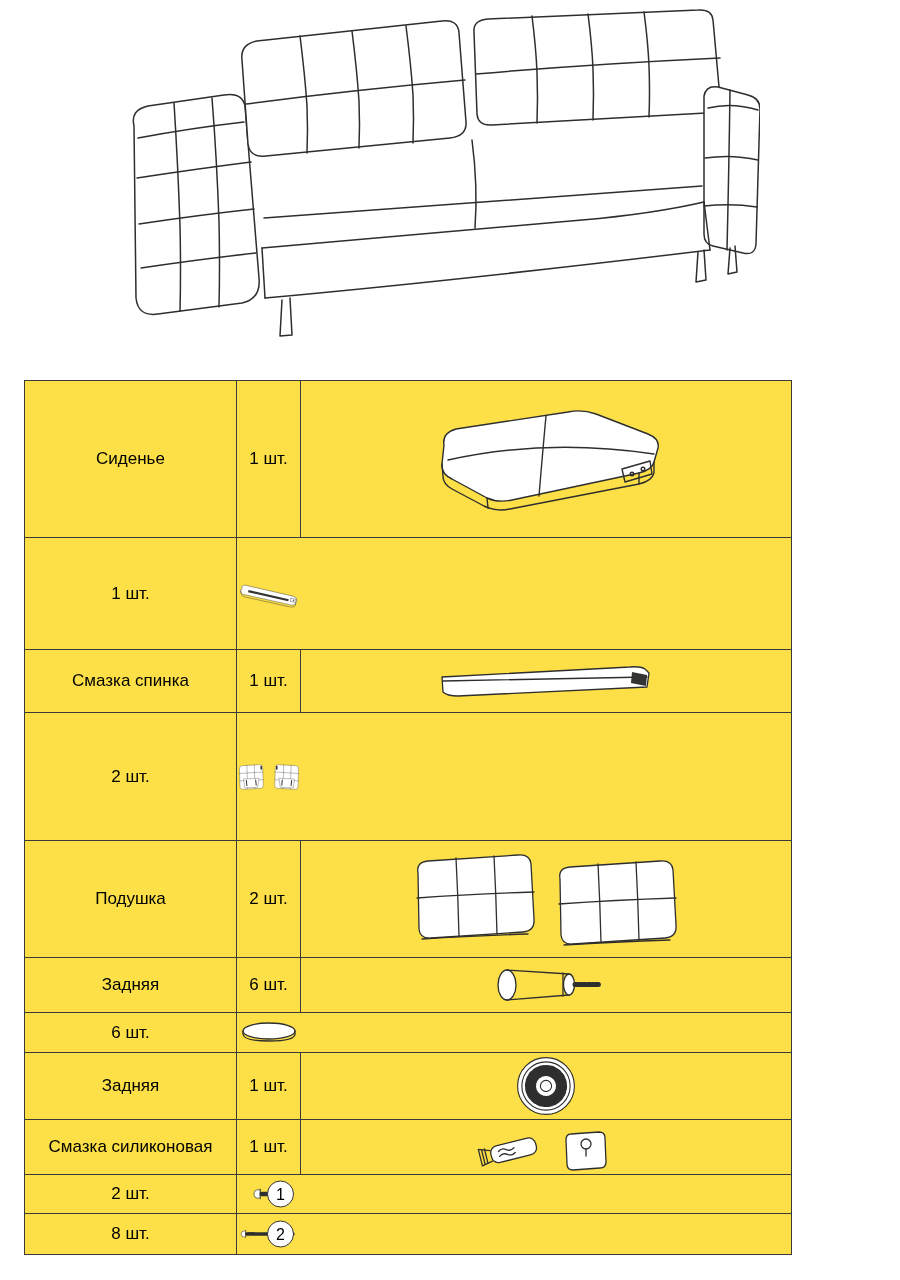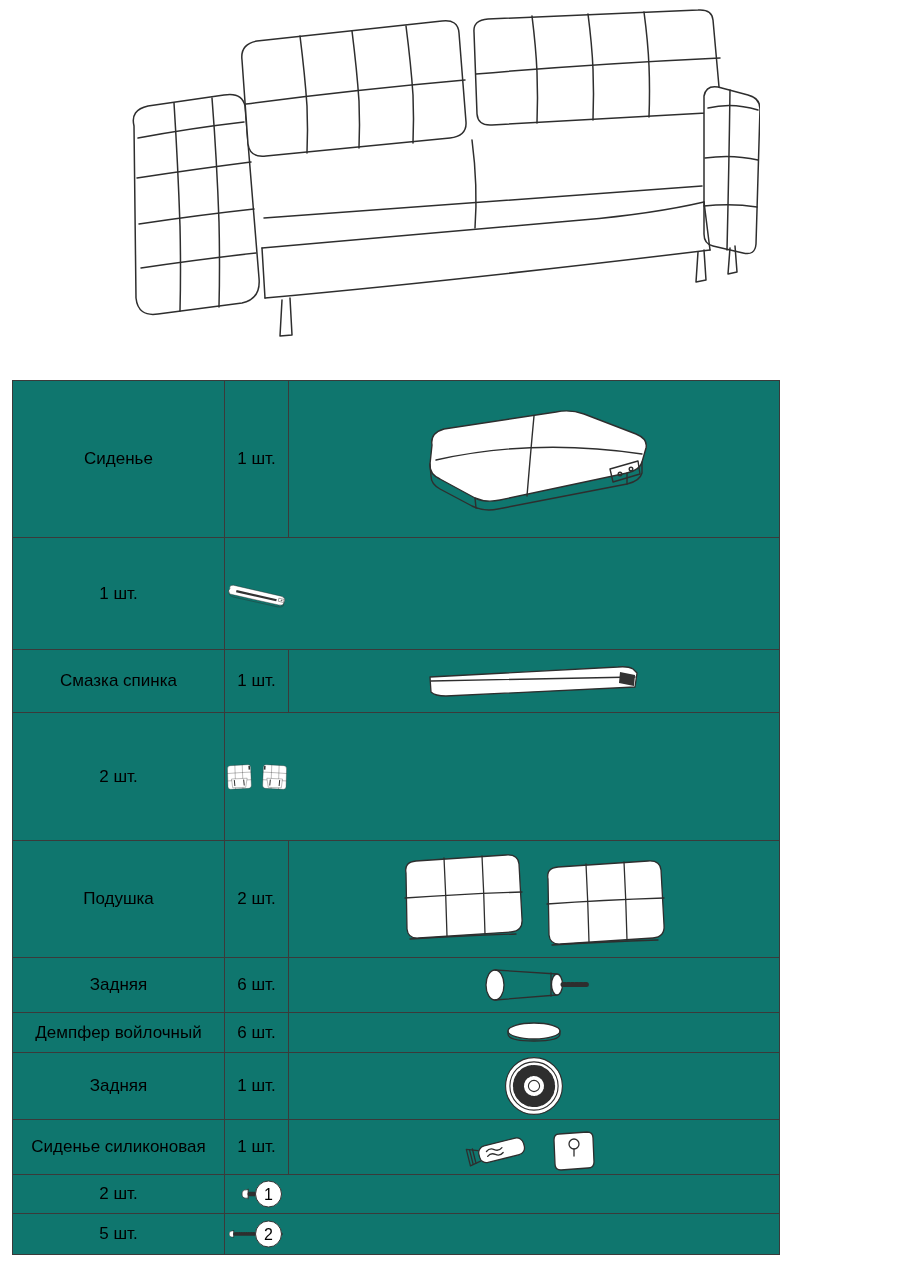--- a/index.html
+++ b/index.html
@@ -10,24 +10,24 @@
     position:relative;
     overflow:hidden;
   }
   .sofa-area {
     position:absolute;
     top:6px; left:112px;
     width:648px; height:345px;
   }
   .parts-table {
     position:absolute;
-    top:380px; left:12px;
+    top:380px; left:24px;
     width:768px;
     border:1.5px solid #3a3a3a;
-    background:#0f766e;
+    background:#fde047;
   }
   .row {
     display:grid;
     grid-template-columns:212px 64px 1fr;
     border-top:1.5px solid #3a3a3a;
   }
   .row:first-child { border-top:none; }
   .cell {
     display:flex;
     align-items:center;
@@ -198,21 +198,20 @@
         <path d="M22,6 L84,10"></path>
         <path d="M22,36 L84,31"></path>
         <ellipse cx="84" cy="20.5" rx="5.5" ry="10.5" fill="#fff"></ellipse>
         <path d="M78,9 L78,32"></path>
         <line x1="90" y1="20.5" x2="114" y2="20.5" stroke-width="5" stroke-dasharray="2.4 1.8"></line>
       </svg>
     </div>
   </div>
 
   <div class="row" style="height:40px">
-    <div class="cell">Демпфер войлочный</div>
     <div class="cell">6 шт.</div>
     <div class="cell illus">
       <svg viewBox="0 0 64 26" width="64" height="26" fill="none" stroke="#2e2e2e" stroke-width="1.3" stroke-linecap="round" stroke-linejoin="round">
         <ellipse cx="32" cy="11" rx="26" ry="8" fill="#fff"></ellipse>
         <path d="M6,11 L6,14 Q6,21 32,21 Q58,21 58,14 L58,11"></path>
       </svg>
     </div>
   </div>
 
   <div class="row" style="height:67px">
@@ -222,21 +221,21 @@
       <svg viewBox="0 0 72 72" width="62" height="62" fill="none" stroke="#2e2e2e" stroke-width="1.3" stroke-linecap="round" stroke-linejoin="round">
         <circle cx="36" cy="36" r="33" fill="#fff"></circle>
         <circle cx="36" cy="36" r="28"></circle>
         <circle cx="36" cy="36" r="18" stroke-width="13" stroke-dasharray="3 2.6"></circle>
         <circle cx="36" cy="36" r="6.5" fill="#fff"></circle>
       </svg>
     </div>
   </div>
 
   <div class="row" style="height:55px">
-    <div class="cell">Сиденье силиконовая</div>
+    <div class="cell">Смазка силиконовая</div>
     <div class="cell">1 шт.</div>
     <div class="cell illus">
       <svg viewBox="0 0 150 50" width="150" height="50" fill="none" stroke="#2e2e2e" stroke-width="1.3" stroke-linecap="round" stroke-linejoin="round">
         <g transform="rotate(-14 42 30)">
           <rect x="20" y="20" width="46" height="17" rx="7" fill="#fff"></rect>
           <path d="M20,23 L9,19 L9,36 L20,34"></path>
           <path d="M12,20 L12,35 M15,20 L15,35"></path>
           <path d="M28,26 q4,-3 8,0 q4,3 8,0 M28,31 q4,-3 8,0 q4,3 8,0"></path>
         </g>
         <path d="M100,12 L128,10 Q134,10 134,16 L135,40 Q135,46 129,46 L102,48 Q96,48 96,42 L95,18 Q95,12 100,12 Z" fill="#fff"></path>
@@ -253,21 +252,21 @@
       <svg viewBox="0 0 124 26" width="124" height="26" fill="none" stroke="#2e2e2e" stroke-width="1.3" stroke-linecap="round" stroke-linejoin="round">
         <path d="M40,5 Q33,5 33,13 Q33,21 40,21 L45,21 L45,5 Z" fill="#fff"></path>
         <path d="M45,3.5 L45,22.5"></path>
         <line x1="48" y1="13" x2="86" y2="13" stroke-width="9" stroke-dasharray="2.6 2"></line>
         <path d="M86,8.5 L89,13 L86,17.5"></path>
       </svg>
     </div>
   </div>
 
   <div class="row" style="height:41px">
-    <div class="cell">5 шт.</div>
+    <div class="cell">8 шт.</div>
     <div class="cell illus">
       <div class="marker">2</div>
       <svg viewBox="0 0 170 26" width="170" height="26" fill="none" stroke="#2e2e2e" stroke-width="1.3" stroke-linecap="round" stroke-linejoin="round">
         <path d="M18,5 Q11,5 11,13 Q11,21 18,21 L23,21 L23,5 Z" fill="#fff"></path>
         <path d="M23,3.5 L23,22.5"></path>
         <line x1="26" y1="13" x2="150" y2="13" stroke-width="9" stroke-dasharray="2.6 2"></line>
         <path d="M150,8.5 L153,13 L150,17.5"></path>
       </svg>
     </div>
   </div>

